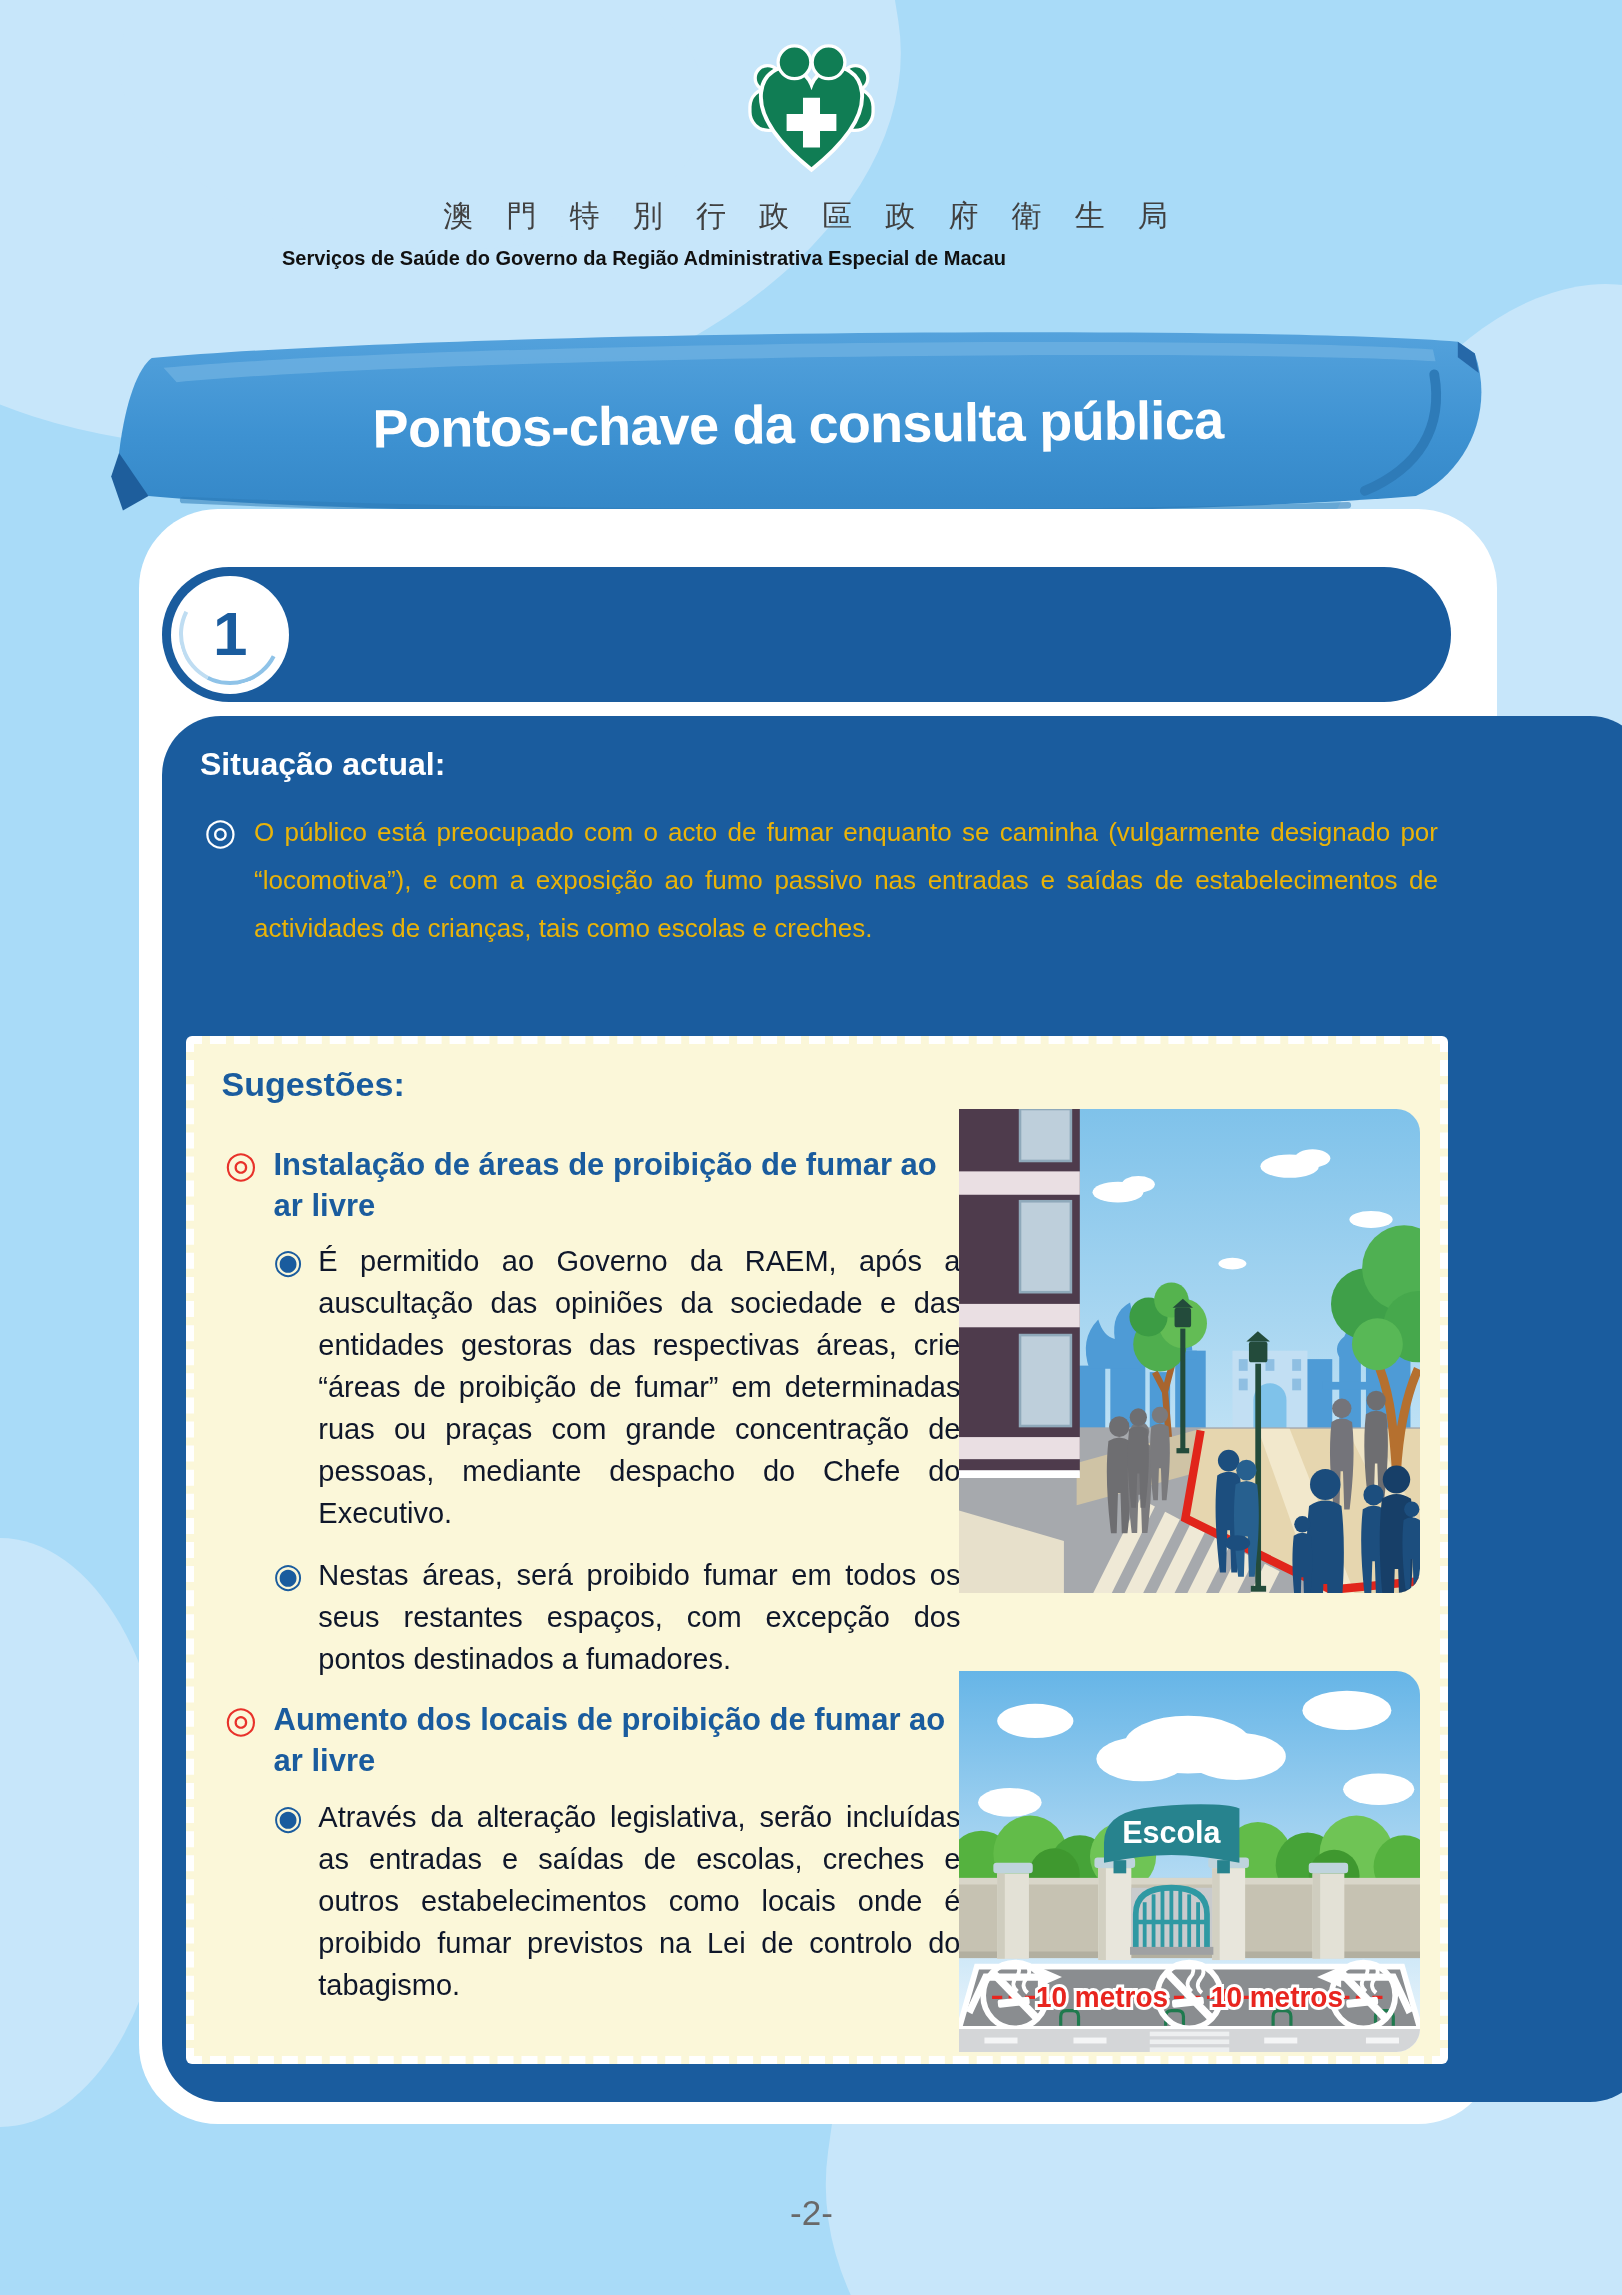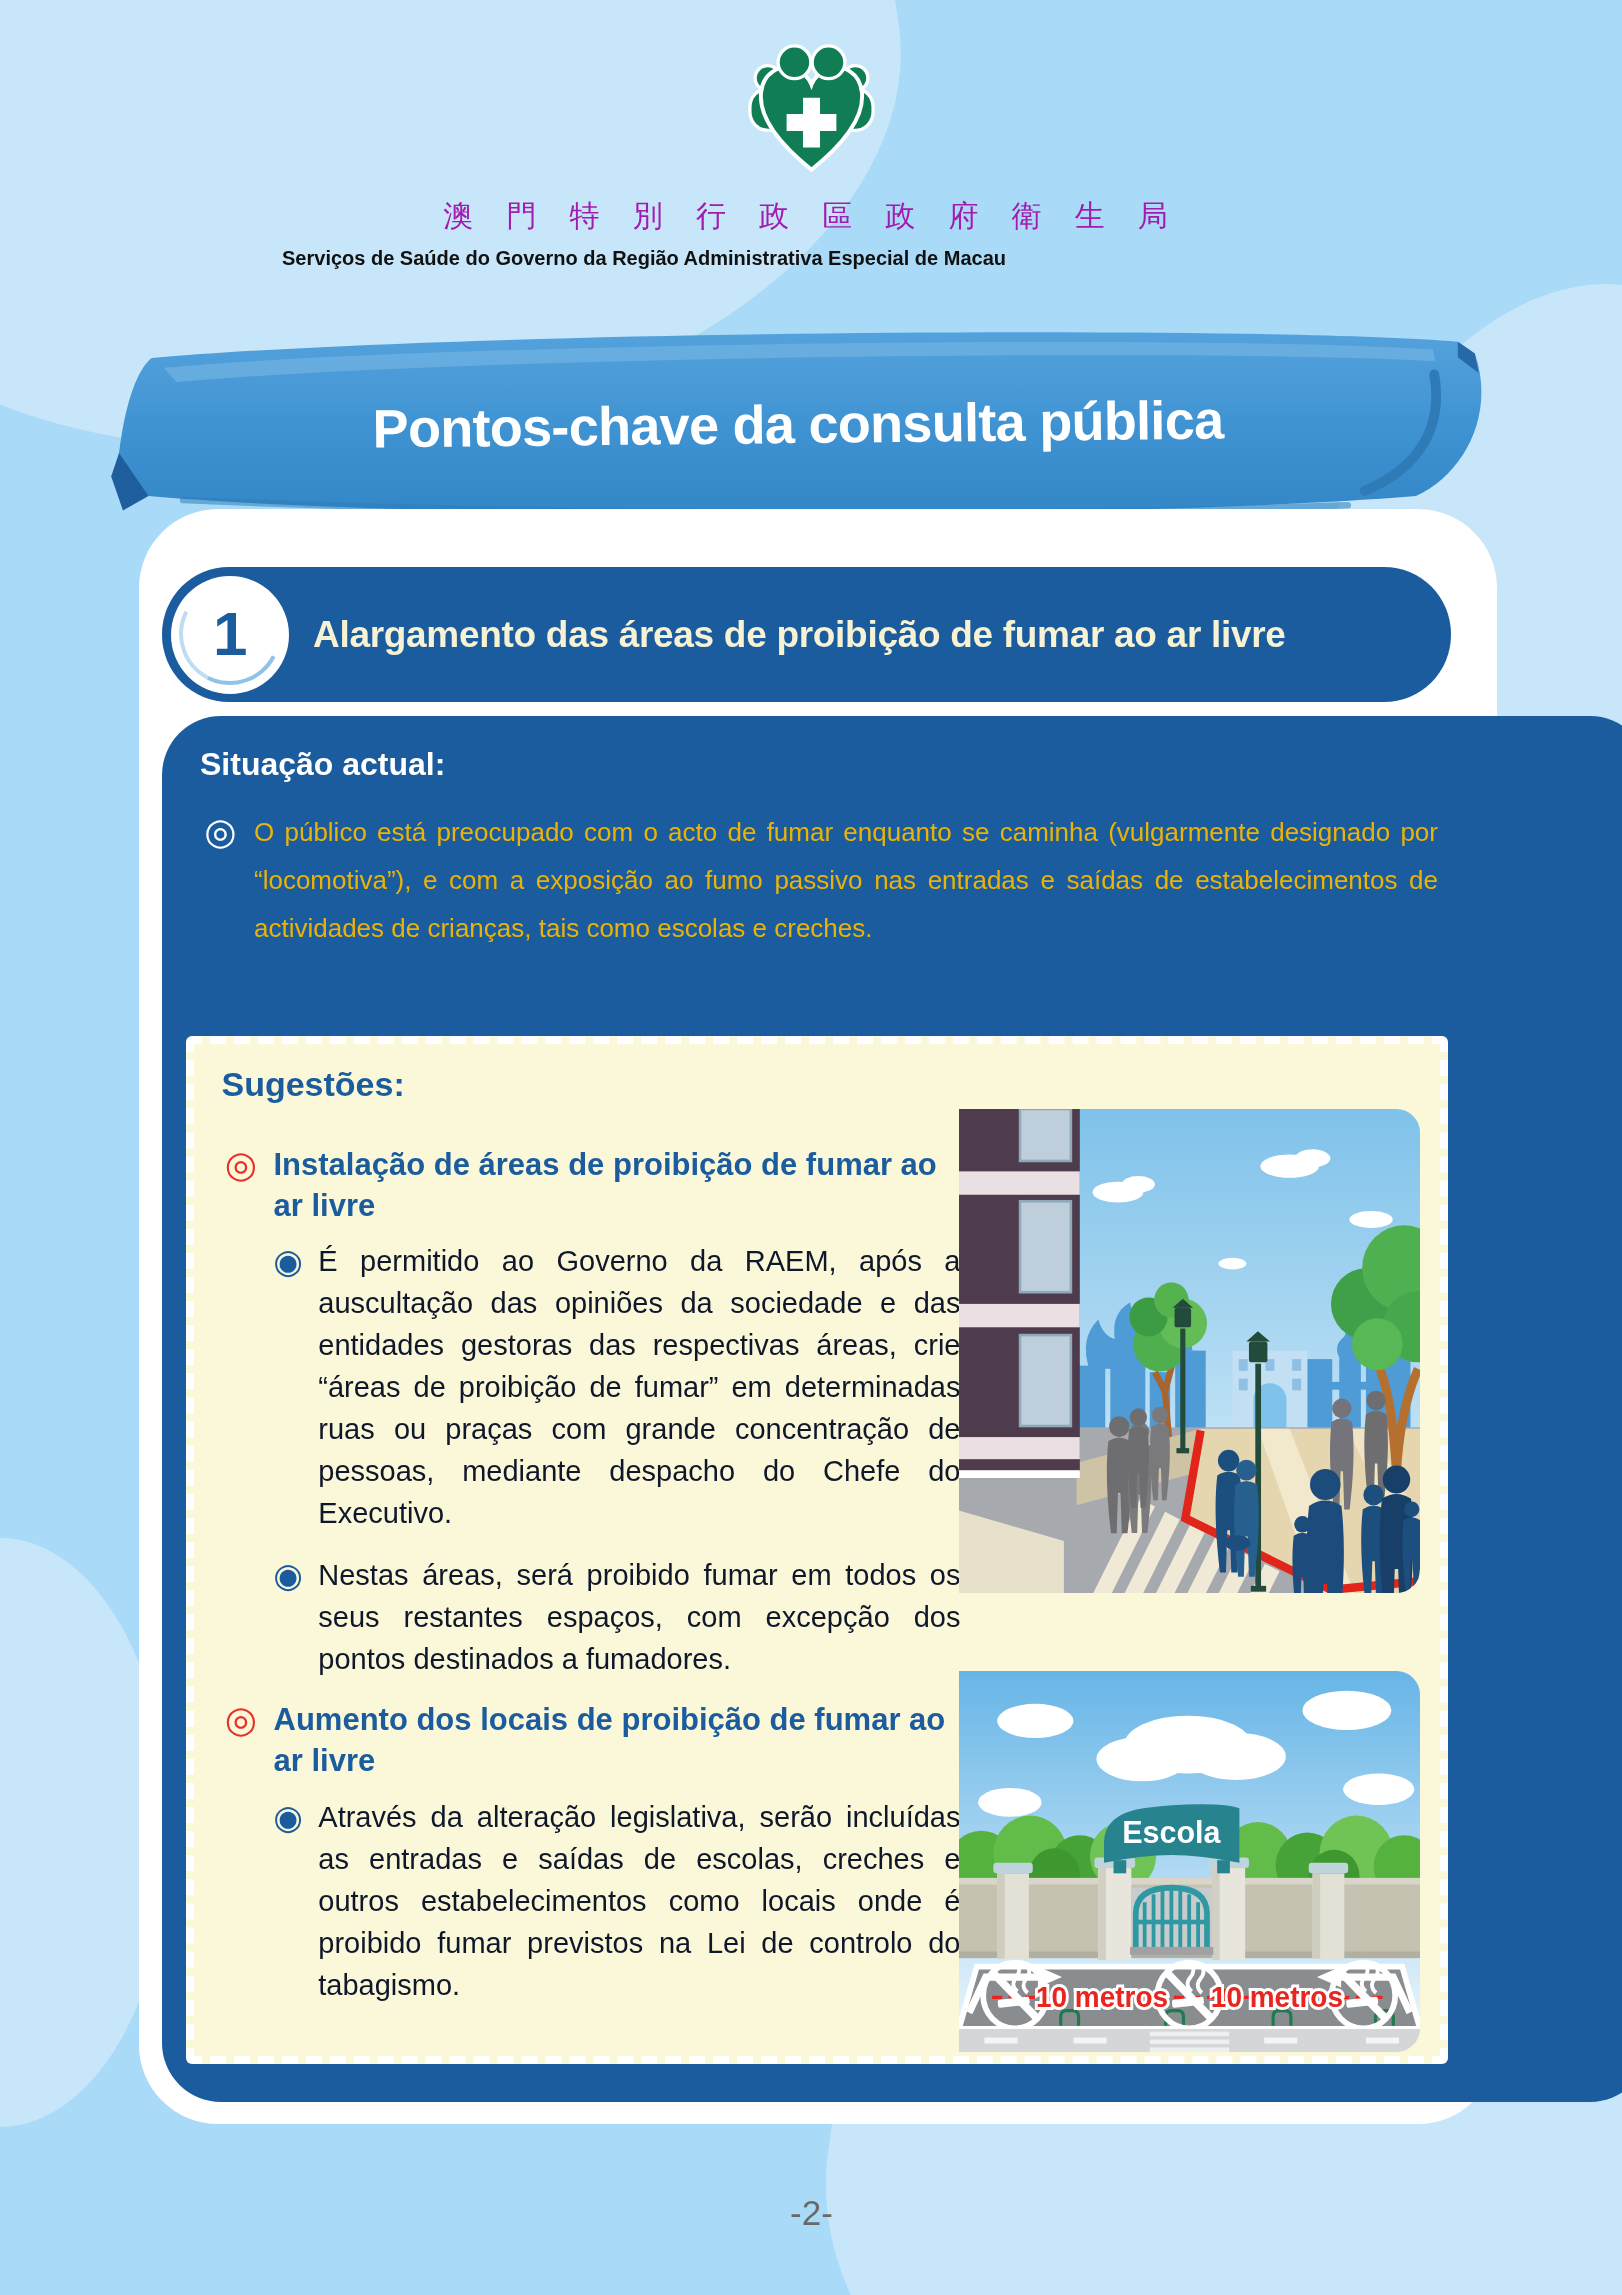--- a/index.html
+++ b/index.html
@@ -13,21 +13,21 @@
   #blob1{left:-209px;top:-249px;width:1112px;height:687px;transform:rotate(-9deg);}
   #blob2{right:-170px;top:275px;width:523px;height:916px;border-radius:50%;transform:rotate(14deg);}
   #blob3{right:-249px;bottom:-275px;width:1047px;height:720px;transform:rotate(8deg);}
   #blob4{left:-170px;top:1538px;width:340px;height:589px;border-radius:50%;}
   #blob5{left:118px;top:-79px;width:589px;height:327px;border-radius:55%;transform:rotate(6deg);}
 
   
   #logo{position:absolute;left:746px;top:38px;width:131px;height:139px;}
   #org-zh{
     position:absolute;left:0;top:196px;width:1623px;text-align:center;
-    font-size:30px;letter-spacing:11.8px;color:#a21caf;font-weight:400;
+    font-size:30px;letter-spacing:11.8px;color:#404040;font-weight:400;
     font-family:"DejaVu Sans","Liberation Sans",sans-serif;
   }
   #org-pt{
     position:absolute;left:0;top:247px;width:1288px;text-align:center;
     font-size:20px;font-weight:700;color:#111;
   }
 
   
   #ribbon{position:absolute;left:85px;top:322px;width:1433px;height:216px;}
   #ribbon-title{
@@ -160,21 +160,20 @@
   </svg>
   <div id="ribbon-title">Pontos-chave da consulta pública</div>
 
   <div id="white-card"></div>
 
   <div id="section-bar">
     <div id="section-circle">
       <div class="inner-ring"></div>
       <div id="section-number">1</div>
     </div>
-    <div id="section-title">Alargamento das áreas de proibição de fumar ao ar livre</div>
   </div>
 
   <div id="dark-card">
     <div id="situ-heading">Situação actual:</div>
     <div id="situ-item">
       <span class="b">◎</span>
       <span class="t">O público está preocupado com o acto de fumar enquanto se caminha (vulgarmente designado por “locomotiva”), e com a exposição ao fumo passivo nas entradas e saídas de estabelecimentos de actividades de crianças, tais como escolas e creches.</span>
     </div>
 
     <div id="cream-box">

